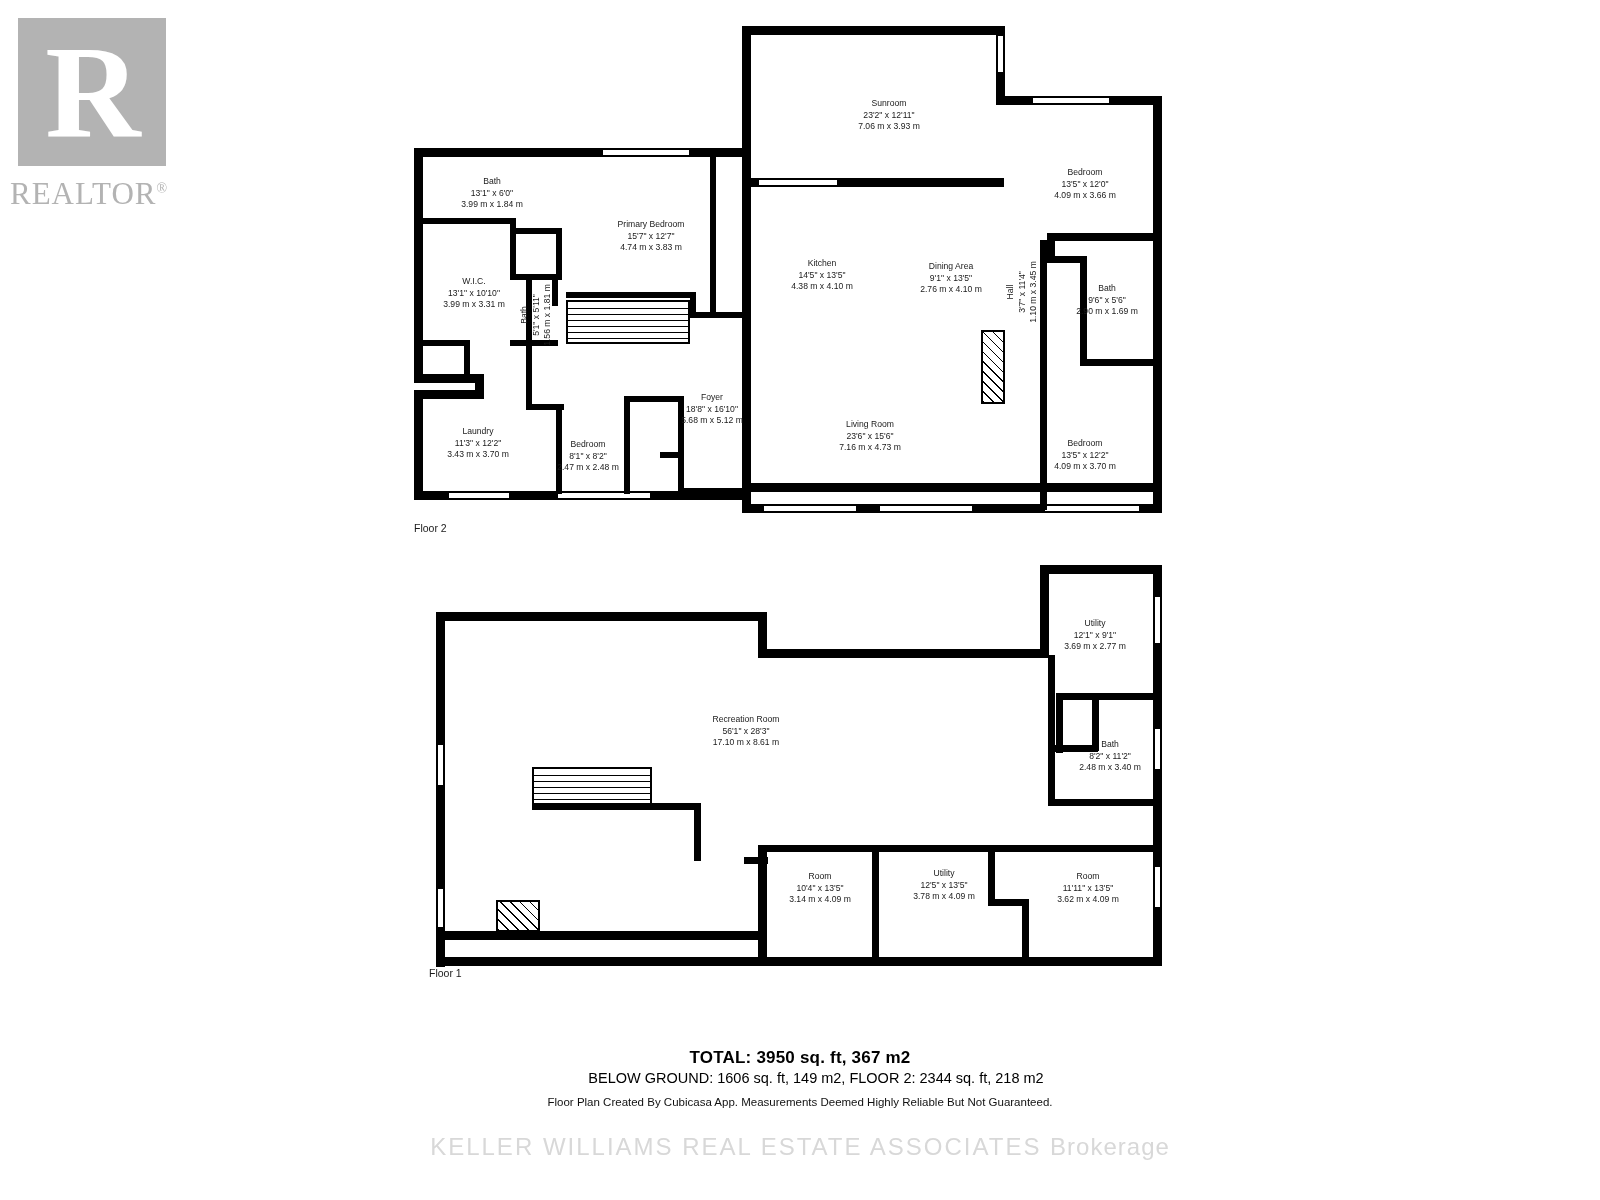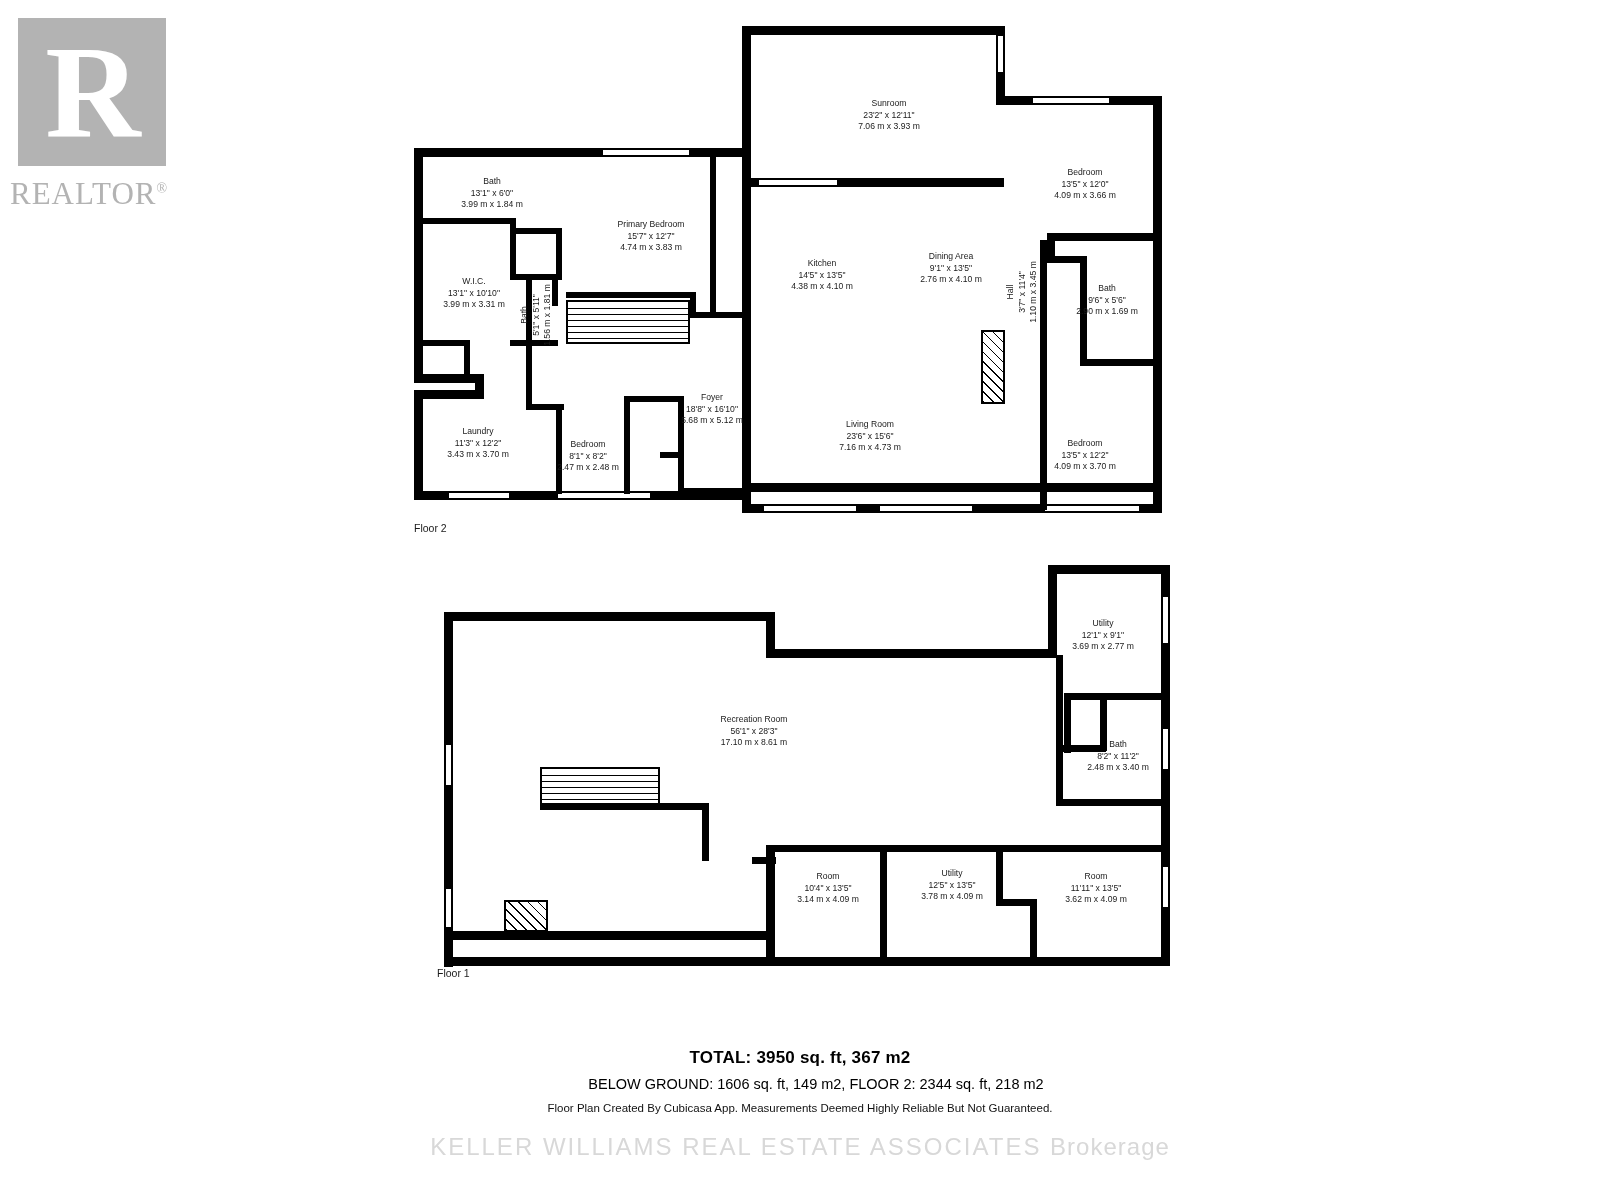--- a/index.html
+++ b/index.html
@@ -123,21 +123,20 @@
     position: absolute;
     left: 0;
     right: 0;
     top: 1048px;
     text-align: center;
   }
   .summary .total {
     font-size: 17px;
     font-weight: bold;
     letter-spacing: 0.2px;
-    margin-bottom: 6px;
     text-align: center;
   }
   .summary .line {
     font-size: 14.5px;
     line-height: 21px;
     margin-left: 32px;
   }
   .summary .note {
     font-size: 11.5px;
     margin-top: 7px;
@@ -270,21 +269,21 @@
   <div class="room-label vert" style="left:536px; top:315px;">
     <div class="nm">Bath</div>
     <div>5'1" x 5'11"</div>
     <div>1.56 m x 1.81 m</div>
   </div>
   <div class="room-label" style="left:822px; top:275px;">
     <div class="nm">Kitchen</div>
     <div>14'5" x 13'5"</div>
     <div>4.38 m x 4.10 m</div>
   </div>
-  <div class="room-label" style="left:951px; top:268px;text-align:center;">
+  <div class="room-label" style="left:951px; top:278px;text-align:center;">
     <div class="nm">Dining Area</div>
     <div>9'1" x 13'5"</div>
     <div>2.76 m x 4.10 m</div>
   </div>
   <div class="room-label vert" style="left:1022px; top:292px;">
     <div class="nm">Hall</div>
     <div>3'7" x 11'4"</div>
     <div>1.10 m x 3.45 m</div>
   </div>
   <div class="room-label" style="left:1107px; top:300px;">
@@ -314,21 +313,21 @@
   </div>
   <div class="room-label" style="left:588px; top:456px;">
     <div class="nm">Bedroom</div>
     <div>8'1" x 8'2"</div>
     <div>2.47 m x 2.48 m</div>
   </div>
 
   <div class="floor-cap" style="left:414px; top:522px;">Floor 2</div>
 </div>
 
-<div class="plan" style="left:8px; top:545px; width:1411px; height:460px;">
+<div class="plan" style="left:0; top:545px; width:1411px; height:460px;">
 
   <div class="wall" style="left:436px; top:67px; width:9px; height:355px;"></div>
   <div class="wall" style="left:436px; top:67px; width:330px; height:9px;"></div>
   <div class="wall" style="left:758px; top:67px; width:9px; height:45px;"></div>
   <div class="wall" style="left:758px; top:104px; width:290px; height:9px;"></div>
   <div class="wall" style="left:1040px; top:20px; width:9px; height:93px;"></div>
   <div class="wall" style="left:1040px; top:20px; width:122px; height:9px;"></div>
   <div class="wall" style="left:1153px; top:20px; width:9px; height:400px;"></div>
   <div class="wall" style="left:766px; top:412px; width:396px; height:9px;"></div>
   <div class="wall" style="left:436px; top:412px; width:330px; height:9px;"></div>

